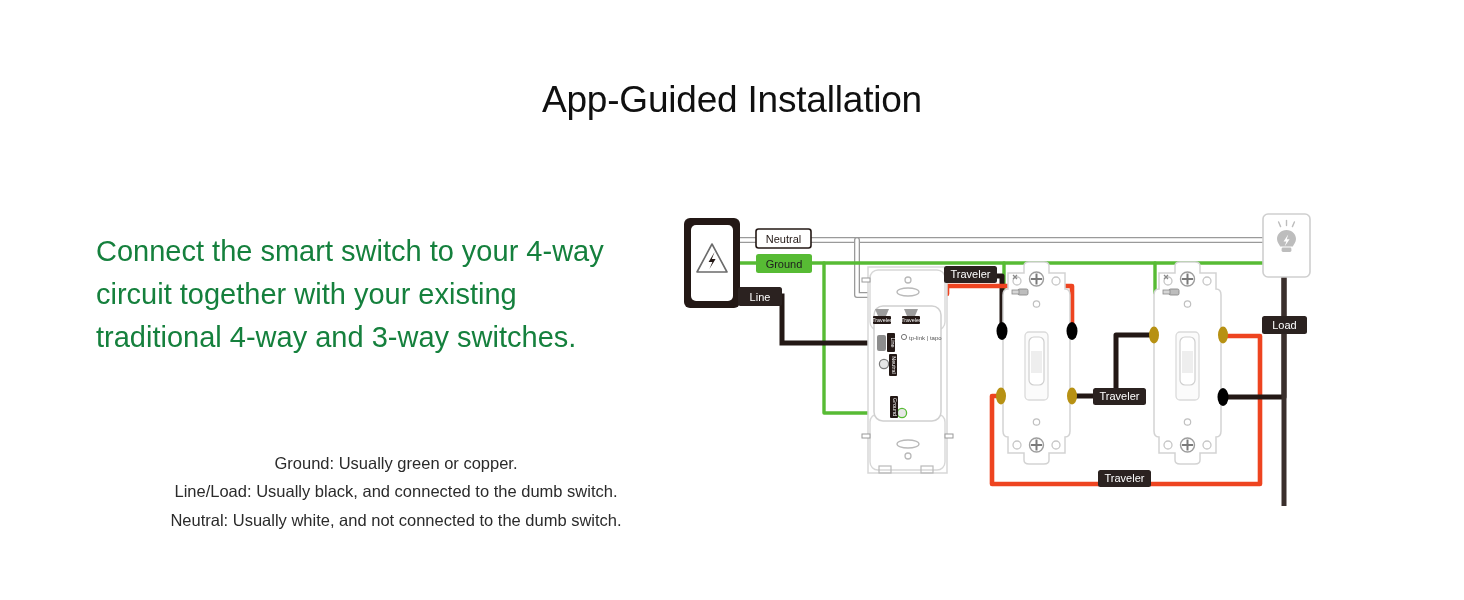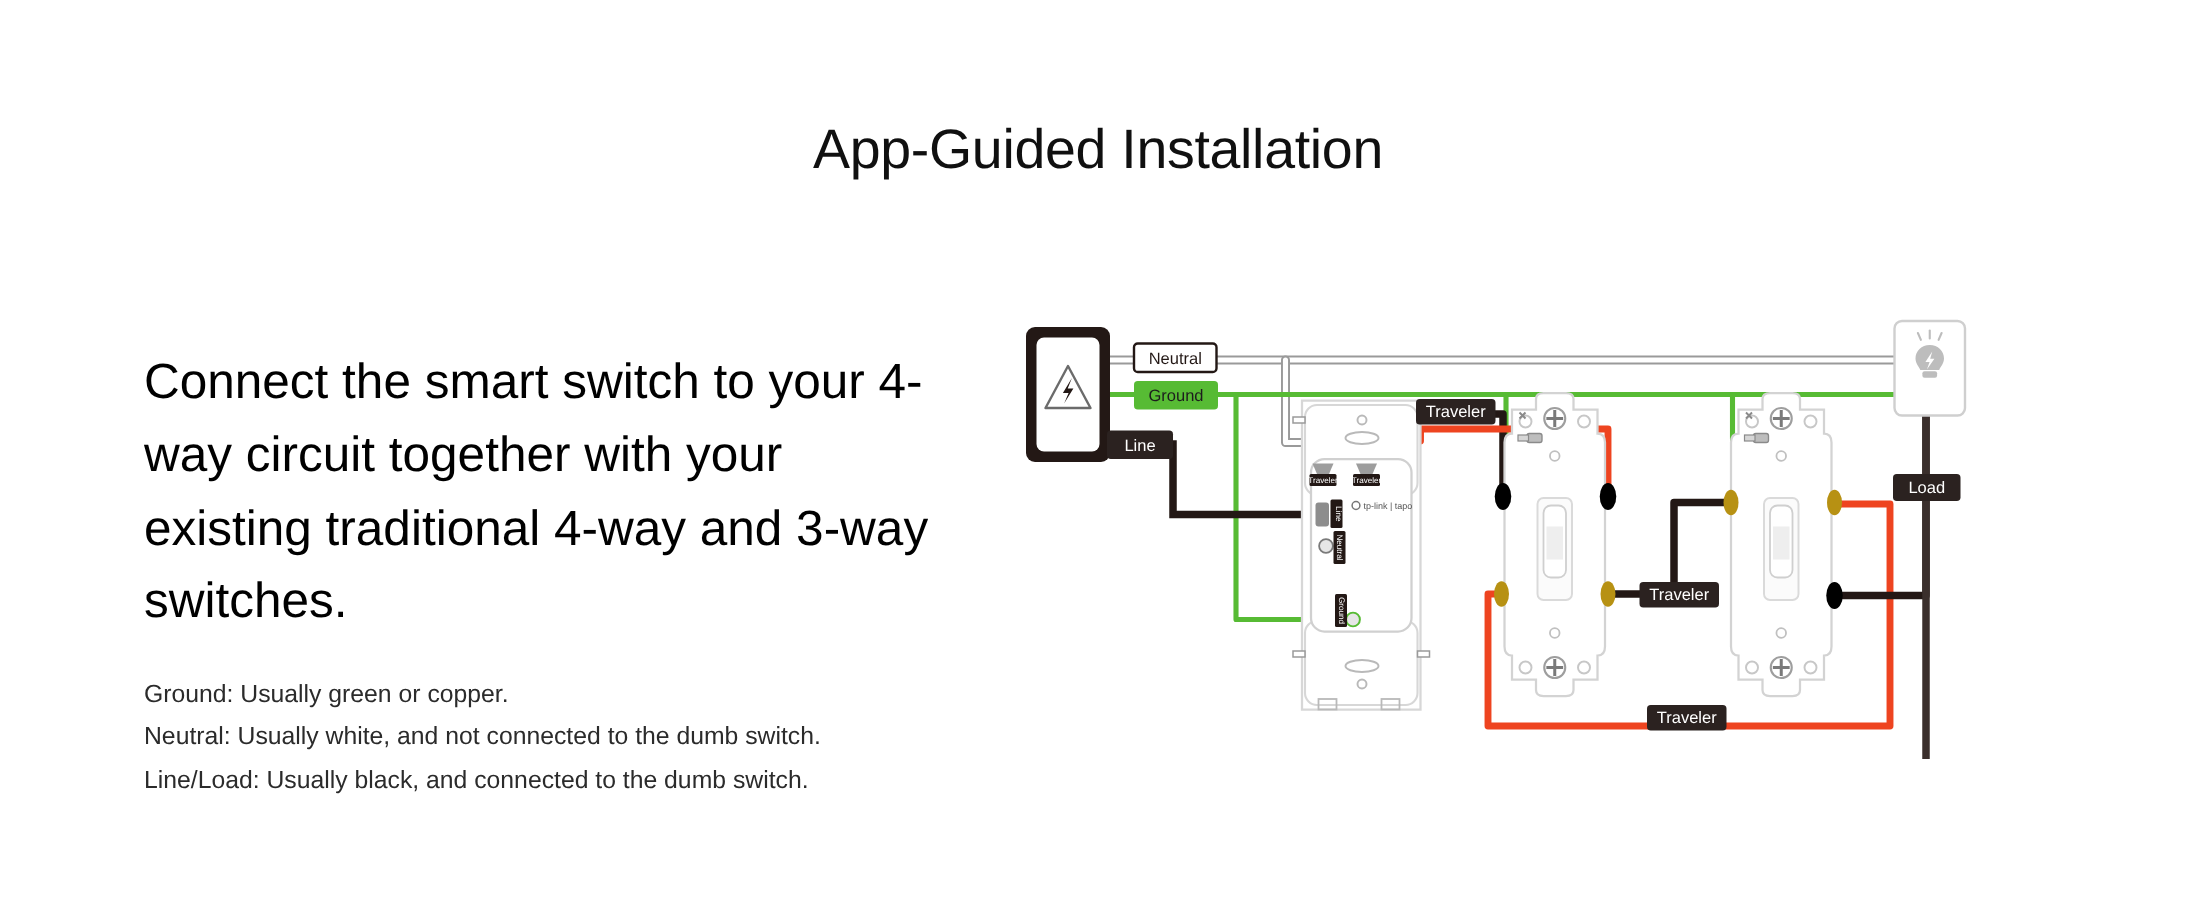--- a/index.html
+++ b/index.html
@@ -33,35 +33,35 @@
     letter-spacing: -0.2px;
     color: #101010;
     line-height: 1.2;
   }
   
   .lede {
     position: absolute;
     left: 96px;
     top: 230px;
     width: 540px;
-    font-size: 33px;
+    font-size: 29px;
     font-weight: 400;
     line-height: 1.48;
-    color: #000000;
+    color: #15803d;
   }
   .notes {
     position: absolute;
     left: 96px;
     top: 449px;
     width: 600px;
     font-size: 16.5px;
     line-height: 1.72;
     color: #2b2b2b;
   }
-  .notes div { white-space: nowrap; }
+  .notes div { white-space: nowrap; text-align: center; }
 
   
   .diagram {
     position: absolute;
     left: 672px;
     top: 196px;
     width: 676px;
     height: 310px;
   }
   .diagram svg { display: block; }
@@ -86,22 +86,22 @@
 <body>
 
 <div class="page">
 
   <div class="page-title">App-Guided Installation</div>
 
   <div class="lede">Connect the smart switch to your 4-way circuit together with your existing traditional 4-way and 3-way switches.</div>
 
   <div class="notes">
     <div>Ground: Usually green or copper.</div>
+    <div>Line/Load: Usually black, and connected to the dumb switch.</div>
     <div>Neutral: Usually white, and not connected to the dumb switch.</div>
-    <div>Line/Load: Usually black, and connected to the dumb switch.</div>
   </div>
 
   <div class="diagram">
   <svg width="676" height="310" viewBox="0 0 676 310" xmlns="http://www.w3.org/2000/svg">
 
     <g>
       <path d="M 12 44 L 612 44" fill="none" stroke="#9a9a9a" stroke-width="6"></path>
       <path d="M 12 44 L 612 44" fill="none" stroke="#ffffff" stroke-width="3.4"></path>
 
       <path d="M 185 44 L 185 99 L 229 99" fill="none" stroke="#9a9a9a" stroke-width="6" stroke-linejoin="round" stroke-linecap="round"></path>

